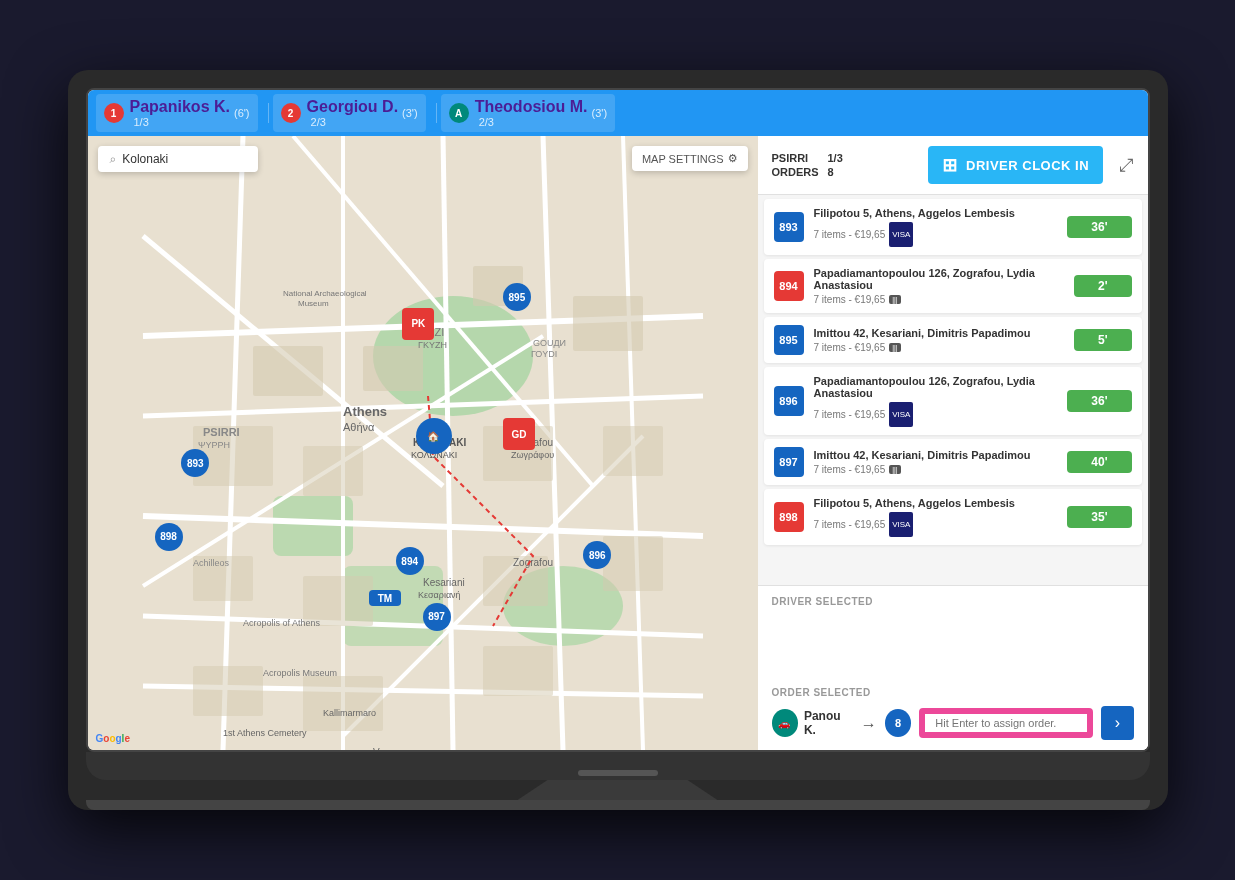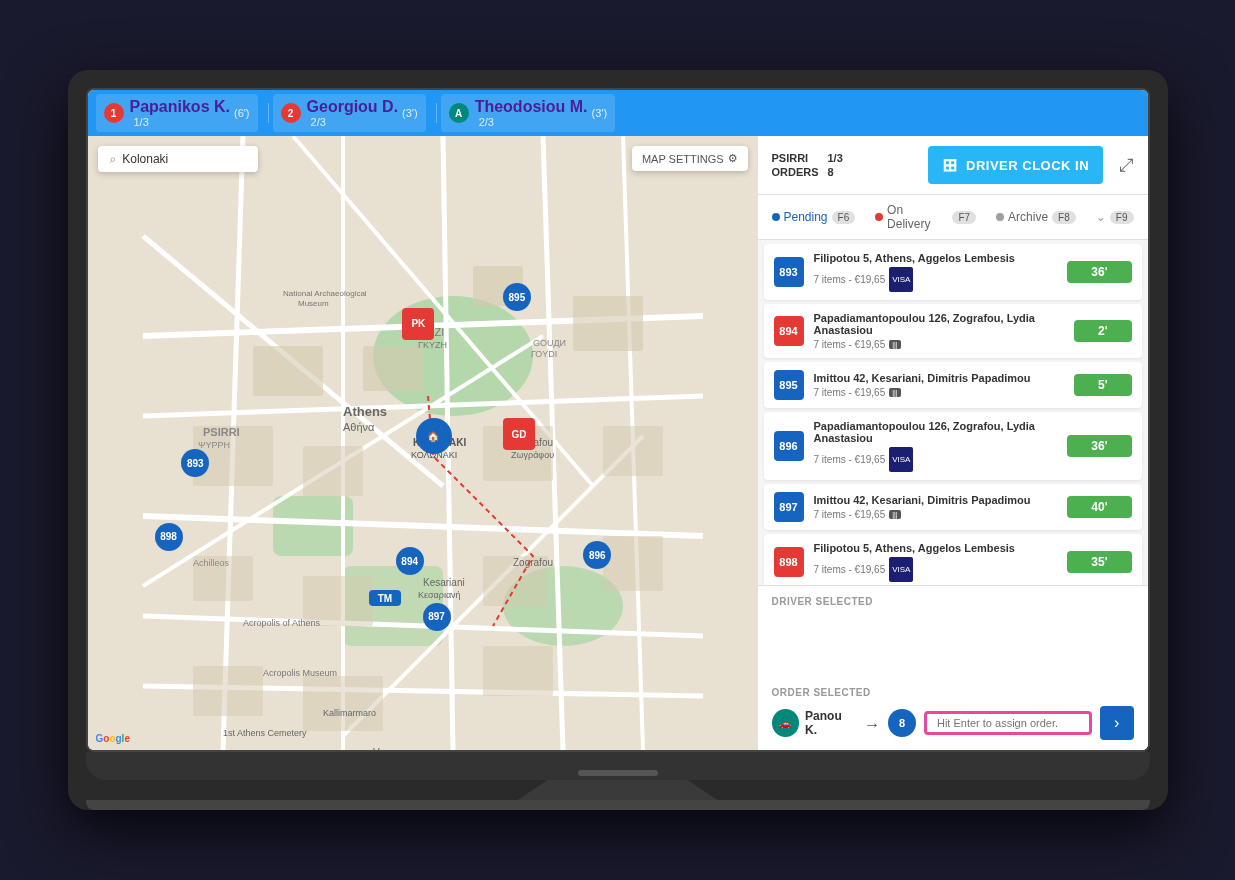--- a/index.html
+++ b/index.html
@@ -454,21 +454,21 @@
       color: #fff;
       font-size: 11px;
       font-weight: bold;
       display: flex;
       align-items: center;
       justify-content: center;
     }
 
     .assign-input {
       flex: 1;
-      border: 3px solid #ec4899;
+      border: 6px solid #ec4899;
       border-radius: 4px;
       padding: 3px 10px;
       font-size: 11px;
       color: #aaa;
       outline: none;
     }
 
     .assign-submit {
       background: #1565C0;
       border: none;
@@ -700,41 +700,20 @@
             </div>
             <div style="display:flex;align-items:center;gap:8px;">
               <button class="clock-in-btn">
                 <span style="font-size:18px;">⊞</span>
                 <span>DRIVER CLOCK IN</span>
               </button>
               <button class="expand-btn">⤢</button>
             </div>
           </div>
 
-          <div class="filter-tabs">
-            <div class="filter-tab active">
-              <div class="filter-dot blue"></div>
-              <span>Pending</span>
-              <span class="filter-badge">F6</span>
-            </div>
-            <div class="filter-tab">
-              <div class="filter-dot red"></div>
-              <span>On Delivery</span>
-              <span class="filter-badge">F7</span>
-            </div>
-            <div class="filter-tab">
-              <div class="filter-dot gray"></div>
-              <span>Archive</span>
-              <span class="filter-badge">F8</span>
-            </div>
-            <div class="filter-more">
-              <span>⌄</span>
-              <span class="filter-badge">F9</span>
-            </div>
-          </div>
 
           <div class="order-list">
 
             <div class="order-item">
               <div class="order-num-badge blue">893</div>
               <div class="order-info">
                 <div class="order-address">Filipotou 5, Athens, Aggelos Lembesis</div>
                 <div class="order-meta">
                   <span>7 items - €19,65</span>
                   <span class="visa-icon">VISA</span>

